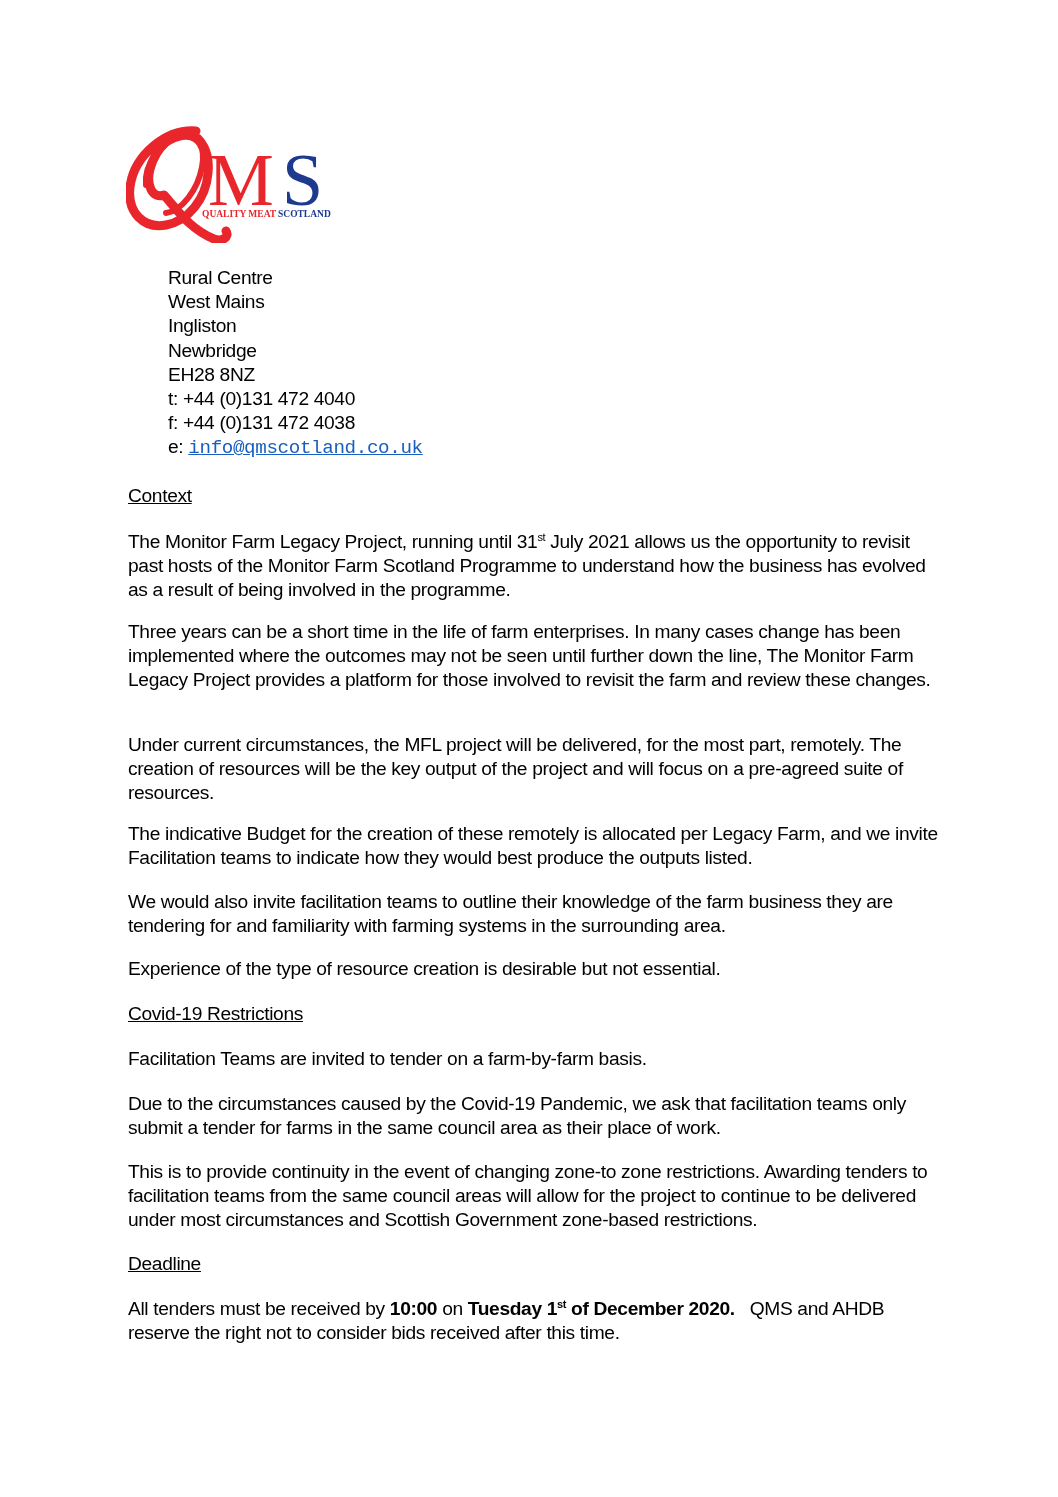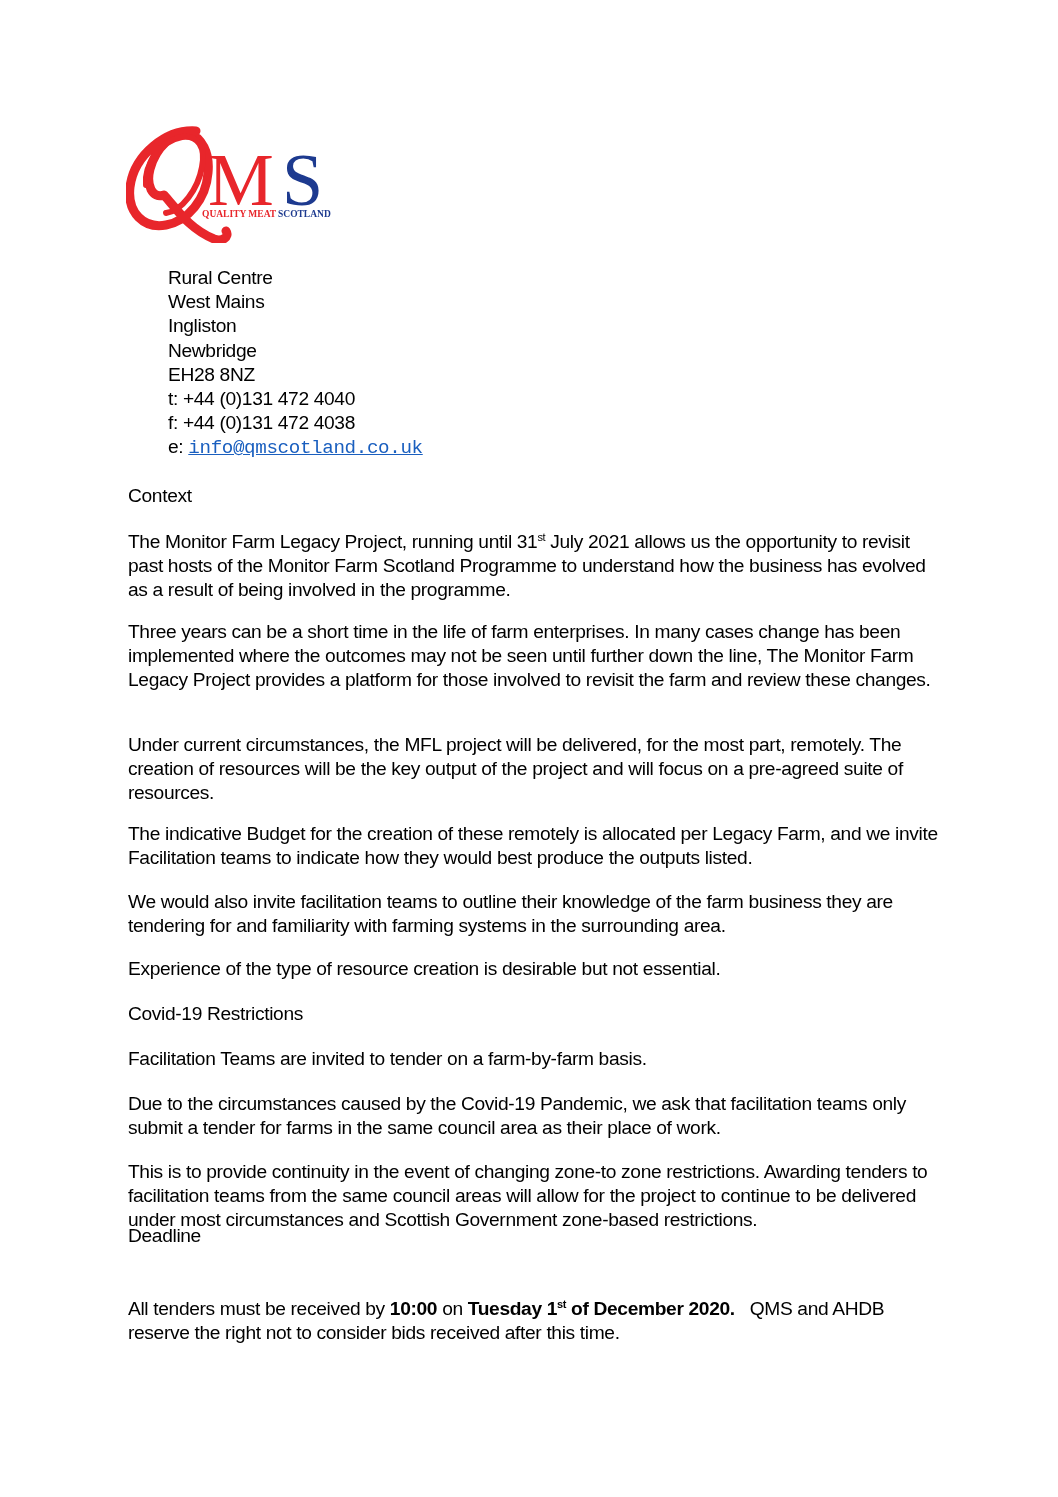--- a/index.html
+++ b/index.html
@@ -6,21 +6,21 @@
   body { width: 1058px; height: 1497px; position: relative; overflow: hidden;
          font-family: "Liberation Sans", sans-serif; color: #000; }
   .page { position: absolute; left: 0; top: 0; width: 1058px; height: 1497px; }
   .logo { position: absolute; left: 126px; top: 125px; width: 222px; height: 118px; }
   .logo svg { width: 100%; height: 100%; }
   .text { position: absolute; left: 128px; font-size: 19.2px; line-height: 24.2px;
           letter-spacing: -0.35px; }
   .addr { top: 266px; }
   .addr div { height: 24.2px; white-space: nowrap; margin-left: 40px; }
   a.email { color: #1a5fbf; text-decoration: underline; font-family: Liberation Mono, monospace; }
-  .heading { white-space: nowrap; }
+  .heading { text-decoration: underline; white-space: nowrap; }
   .para { width: 810px; }
   sup { font-size: 11px; line-height: 0; vertical-align: 7px; }
   b { font-weight: bold; }
 </style>
 </head>
 <body>
 
 <div class="page">
 
   <div class="logo">
@@ -61,17 +61,17 @@
   <div class="text para" style="top:957px">Experience of the type of resource creation is desirable but not essential.</div>
 
   <div class="text heading" style="top:1002px">Covid-19 Restrictions</div>
 
   <div class="text para" style="top:1047px">Facilitation Teams are invited to tender on a farm-by-farm basis.</div>
 
   <div class="text para" style="top:1092px">Due to the circumstances caused by the Covid-19 Pandemic, we ask that facilitation teams only submit a tender for farms in the same council area as their place of work.</div>
 
   <div class="text para" style="top:1160px; width:815px">This is to provide continuity in the event of changing zone-to zone restrictions. Awarding tenders to facilitation teams from the same council areas will allow for the project to continue to be delivered under most circumstances and Scottish Government zone-based restrictions.</div>
 
-  <div class="text heading" style="top:1224px">Deadline</div>
+  <div class="text heading" style="top:1252px">Deadline</div>
 
   <div class="text para" style="top:1297px; width:770px"><span>All tenders must be received by </span><b>10:00</b><span> on </span><b><span>Tuesday 1</span><sup>st</sup><span> of December 2020.</span></b><span style="white-space:pre-wrap">   QMS and AHDB reserve the right not to consider bids received after this time.</span></div>
 
 </div>
 
 </body></html>

